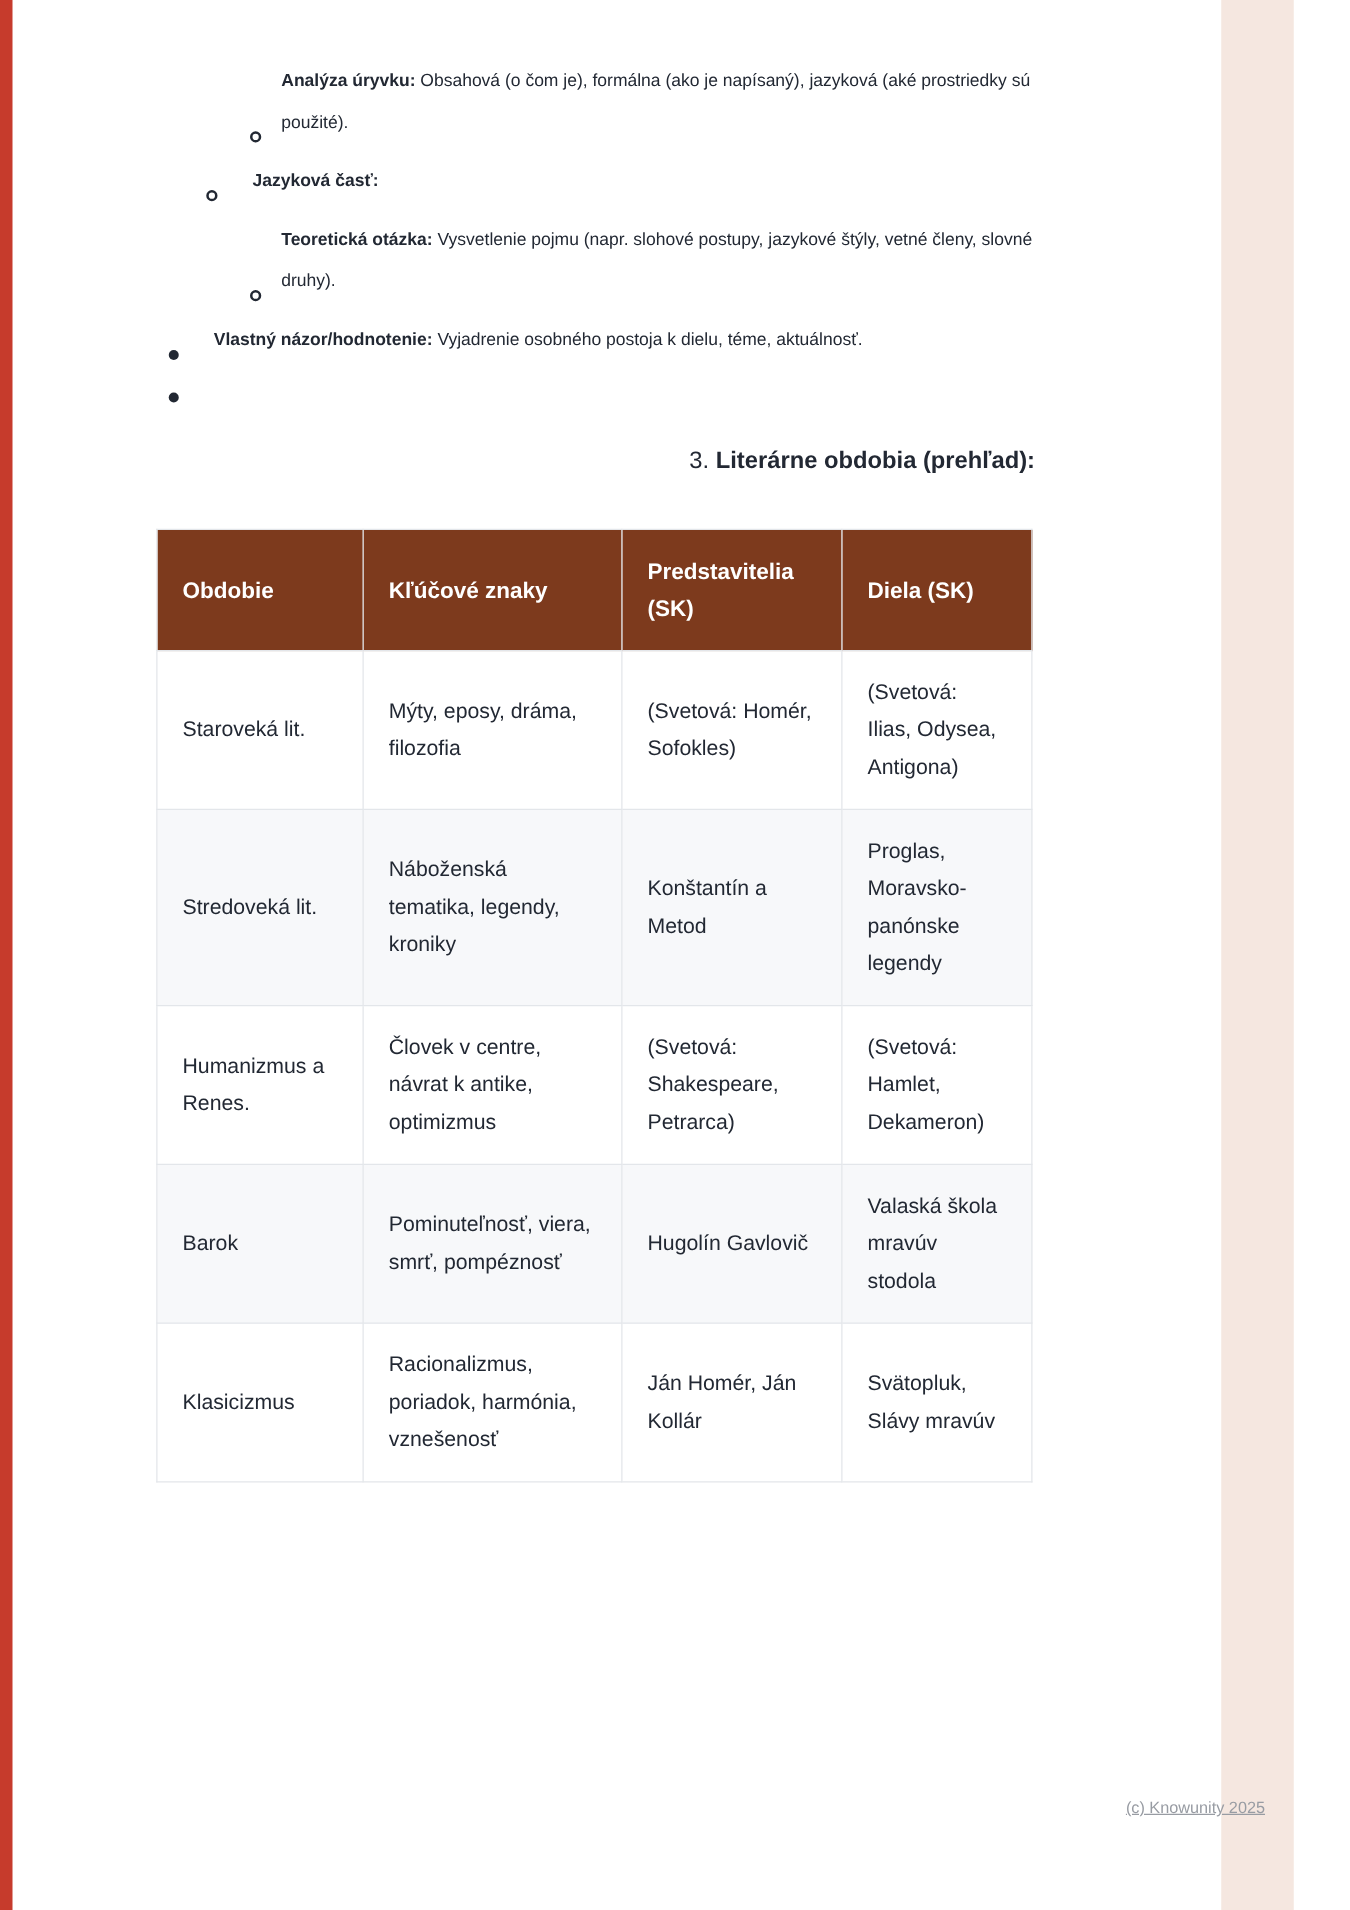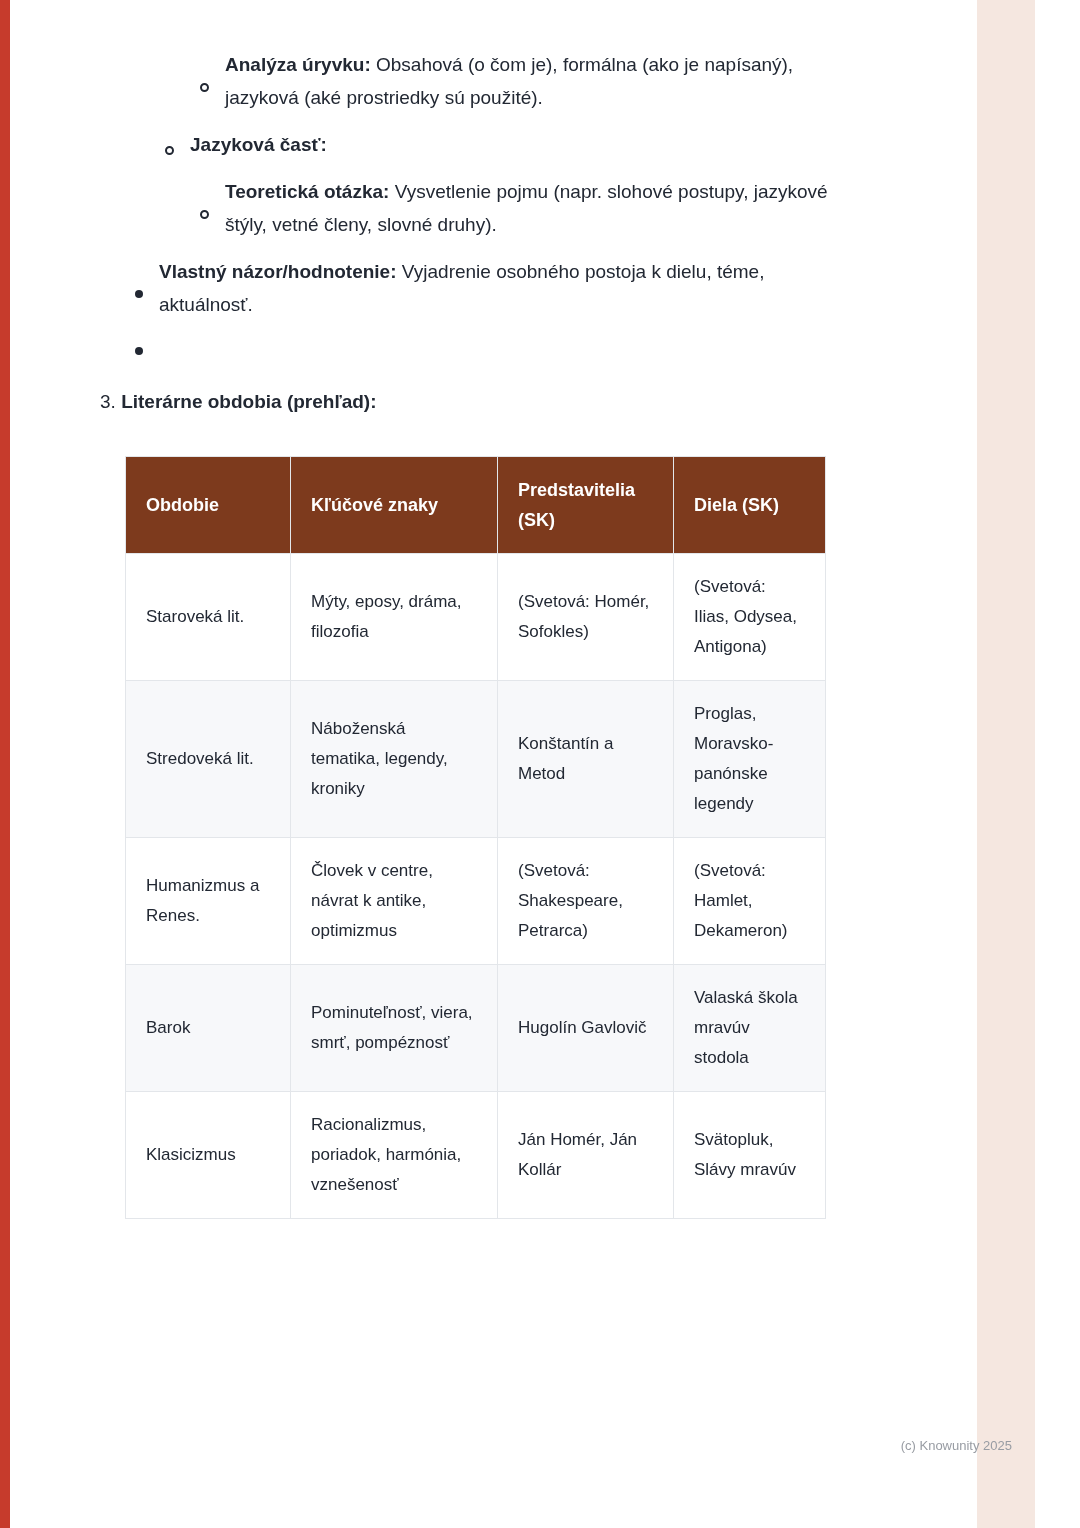--- a/index.html
+++ b/index.html
@@ -28,27 +28,27 @@
     background: #f5e7e0;
   }
   .content {
     position: absolute;
     left: 100px;
     top: 48px;
     width: 728px;
   }
   .li {
     display: flex;
-    align-items: center;
+    align-items: flex-end;
     margin-bottom: 14px;
-    font-size: 19px;
+    font-size: 14px;
     line-height: 33px;
   }
   .li p { margin: 0; }
-  .group-gap { margin-top: 10px; }
+  .group-gap { margin-top: 10px; gap: 12px; }
   .bullet {
     flex: 0 0 auto;
     width: 8px; height: 8px;
     border-radius: 50%;
     margin-top: 12px;
     margin-right: 16px;
     box-sizing: border-box;
   }
   .bullet.hollow {
     width: 9px; height: 9px;
@@ -57,20 +57,21 @@
   }
   .bullet.solid { background: #222833; }
   .indent-1 { margin-left: 35px; }
   .indent-2 { margin-left: 65px; }
   .indent-3 { margin-left: 100px; }
   b { font-weight: bold; }
   .section-title {
     margin: 30px 0 0 0;
     font-size: 19px;
     line-height: 33px;
+    text-align: right;
   }
   table.lit-table {
     border-collapse: collapse;
     margin-top: 38px;
     margin-left: 25px;
     width: 700px;
     font-size: 17px;
     line-height: 30px;
     table-layout: fixed;
   }
@@ -90,20 +91,21 @@
     font-size: 18px;
   }
   table.lit-table tbody tr:nth-child(even) { background: #f7f8fa; }
   table.lit-table tbody tr:nth-child(odd) { background: #ffffff; }
   .watermark {
     position: absolute;
     top: 1438px;
     right: 68px;
     font-size: 13px;
     color: #989ca3;
+    text-decoration: underline;
   }
 </style>
 </head>
 <body>
 
 <div class="left-accent-bar"></div>
 <div class="right-stripe"></div>
 
 <div class="content">
 

